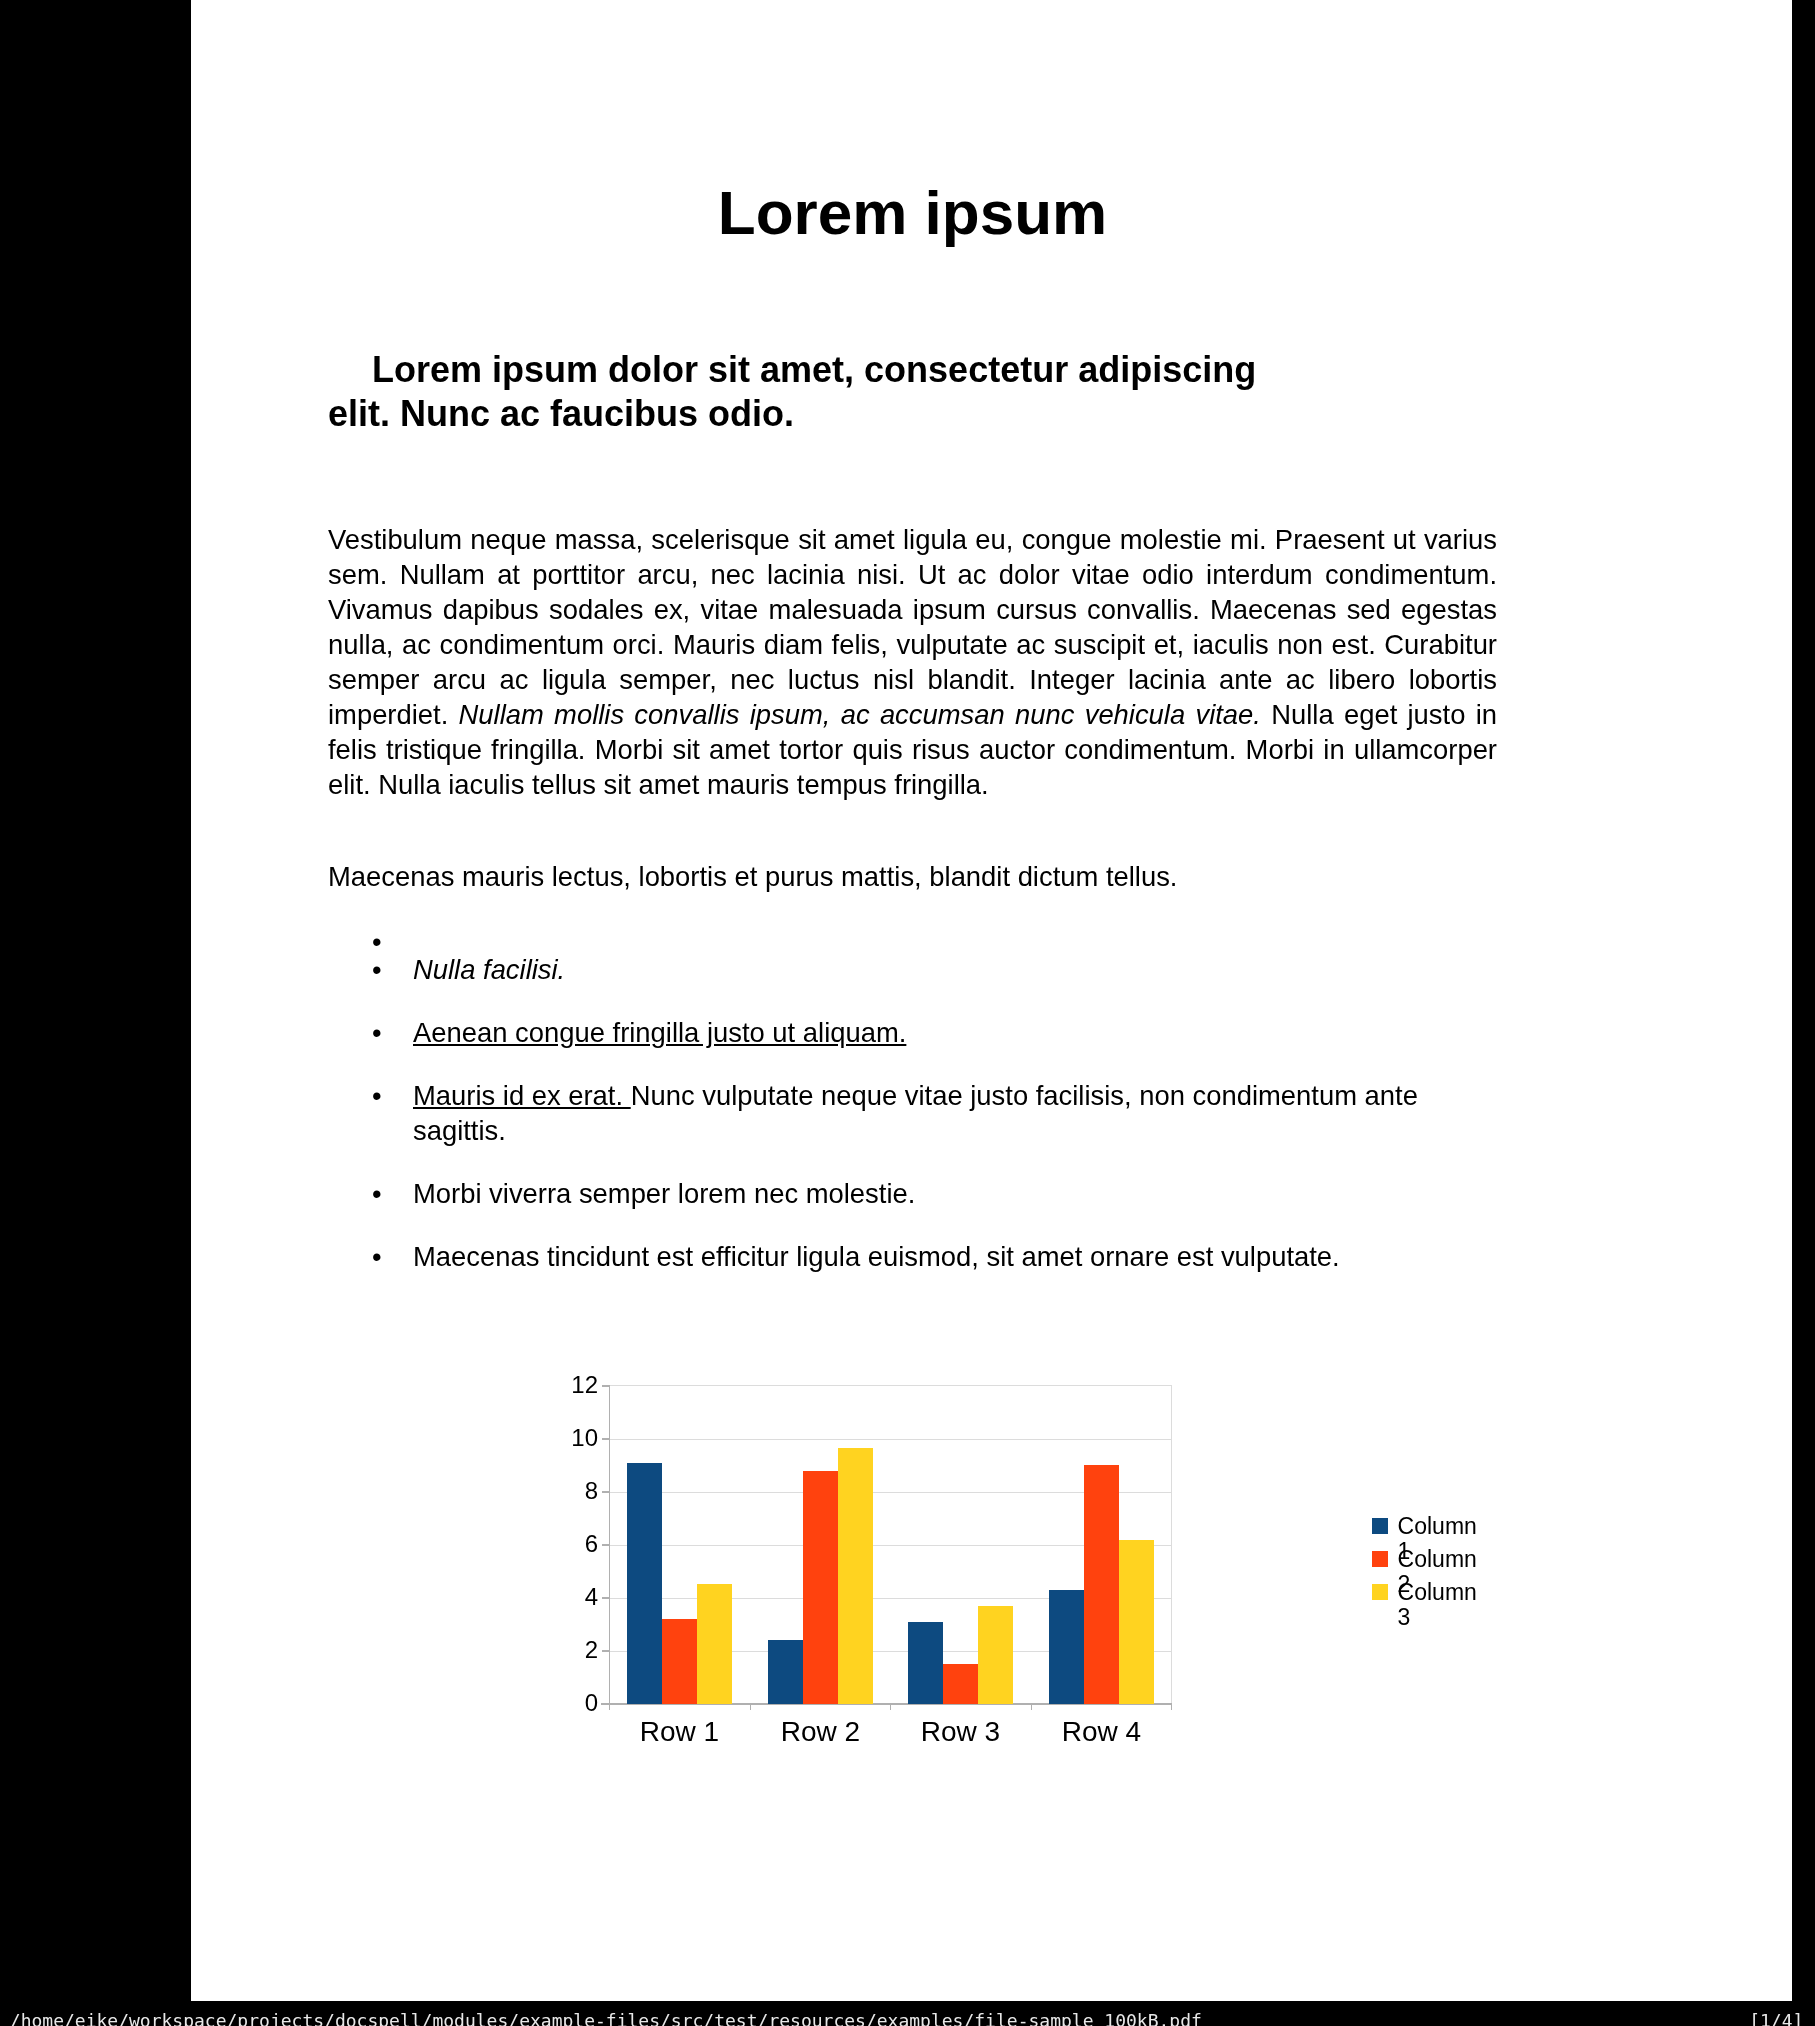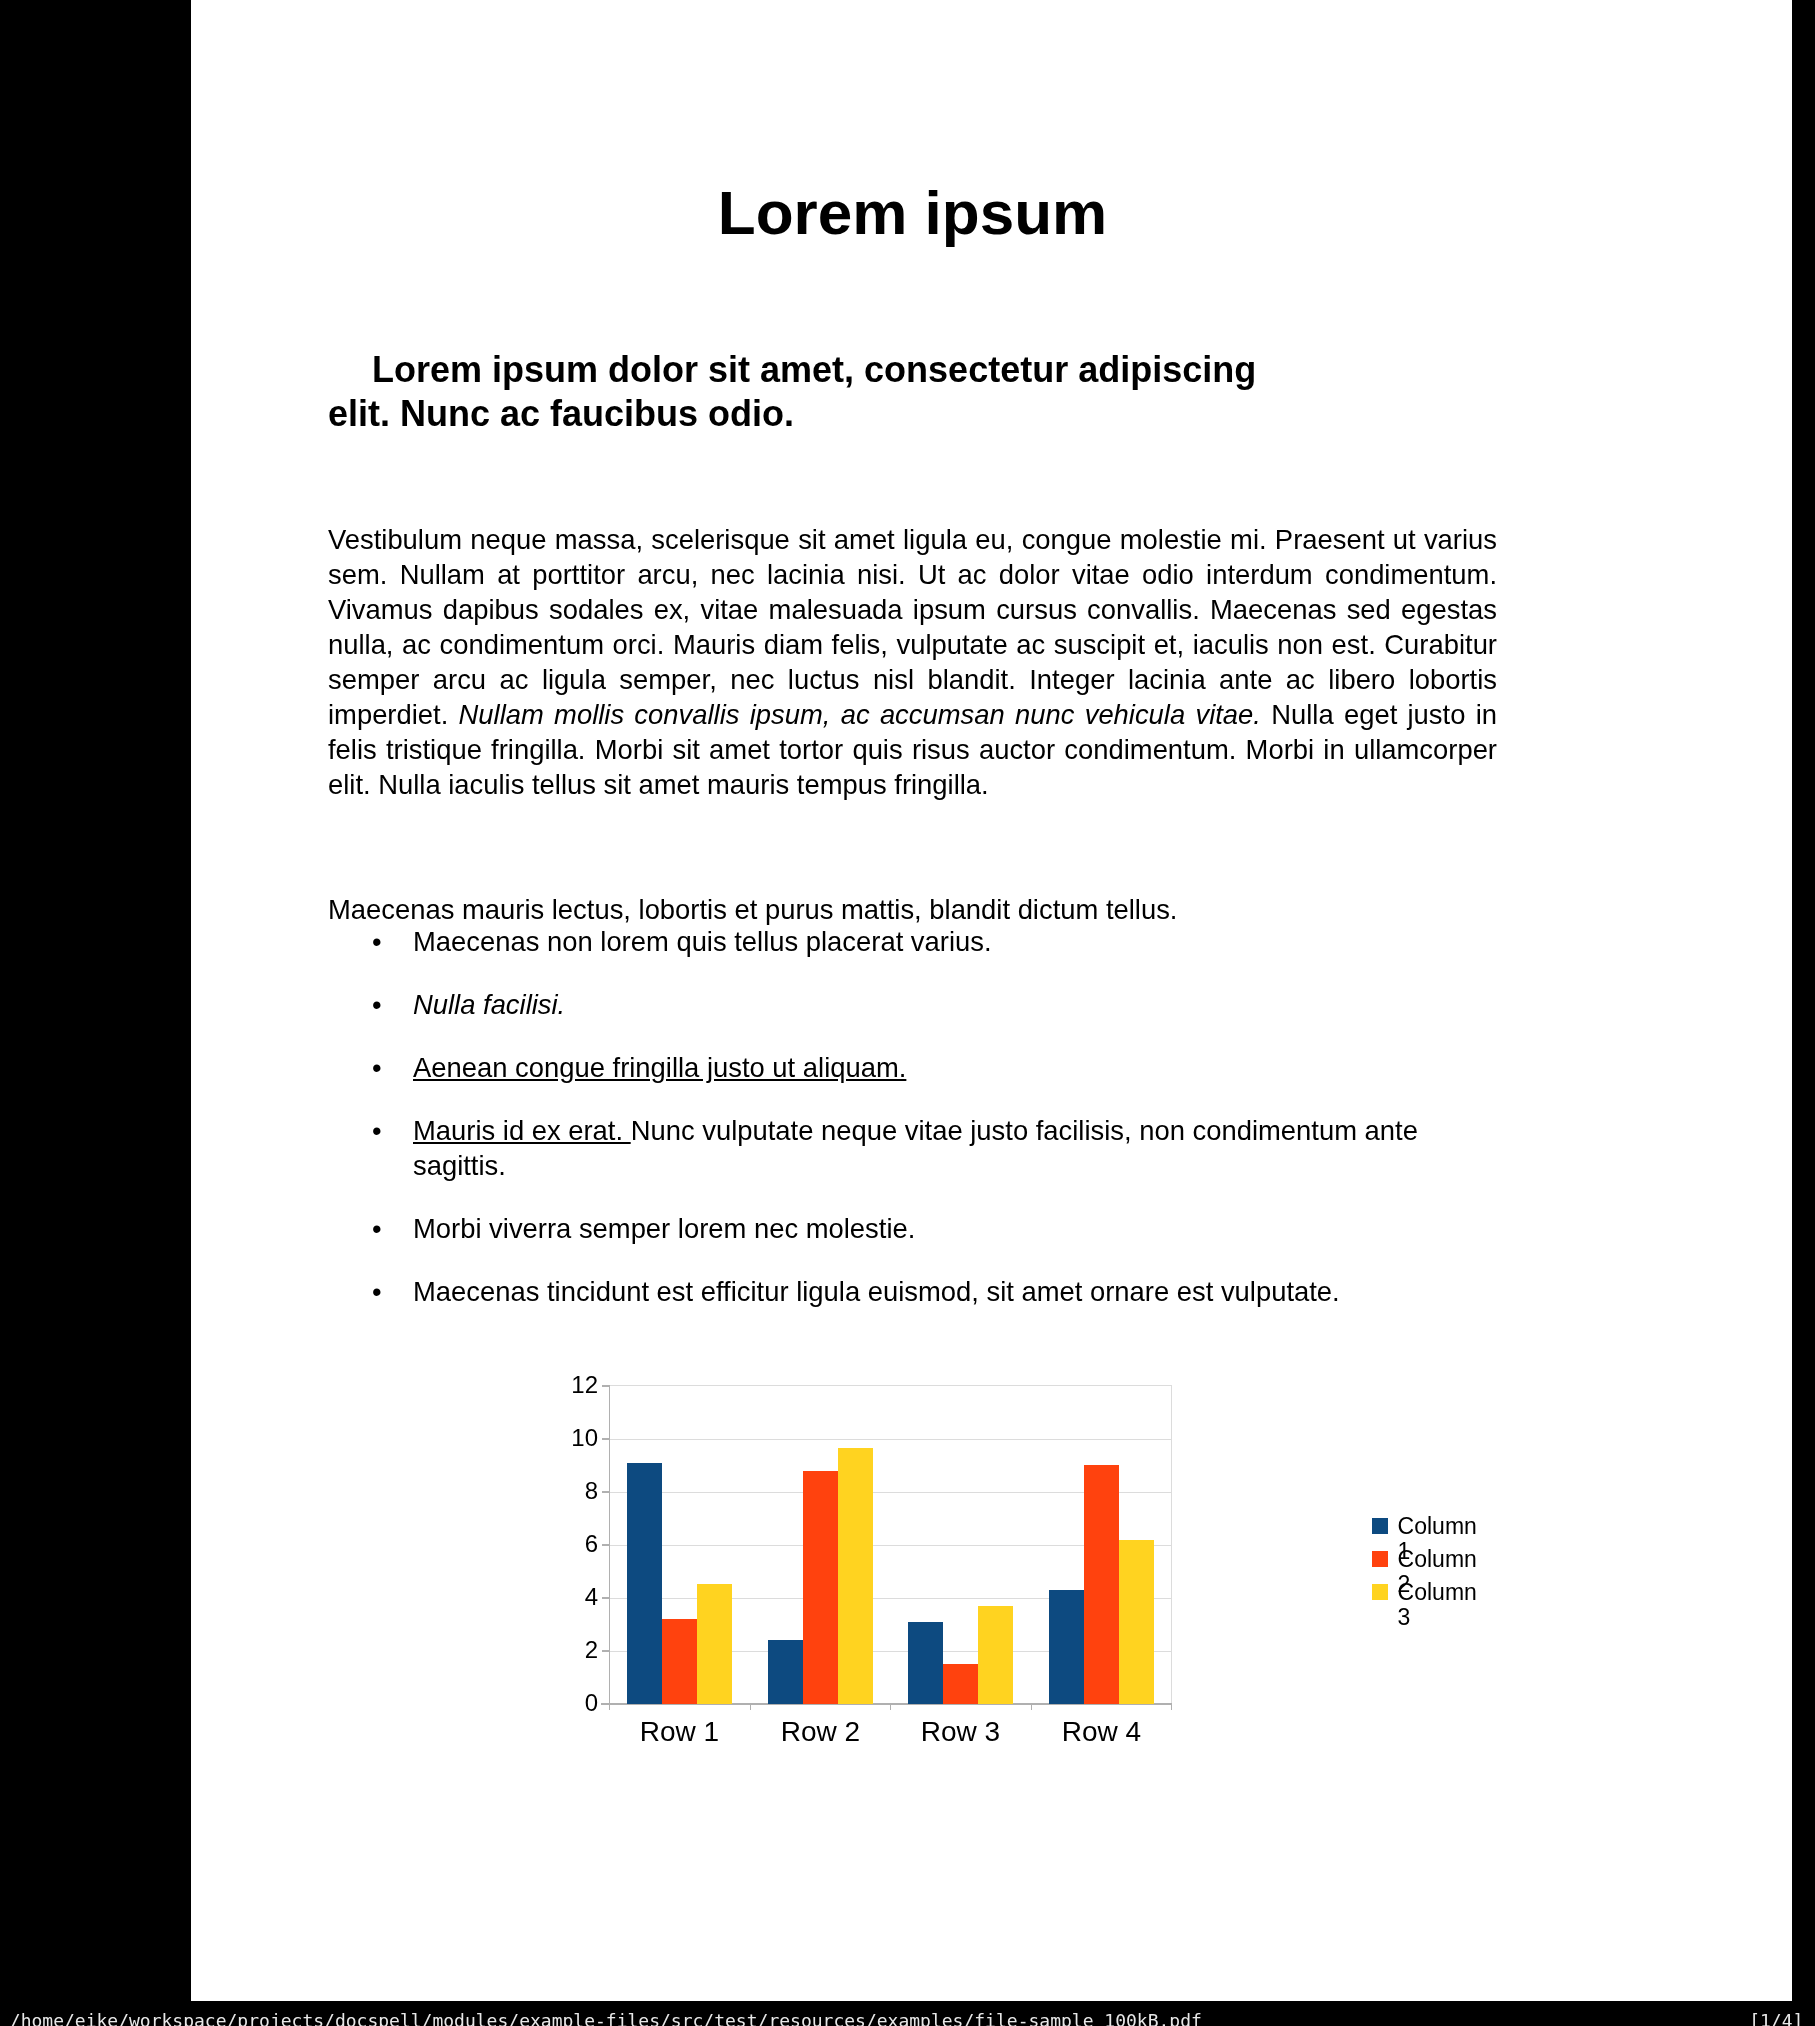--- a/index.html
+++ b/index.html
@@ -8,21 +8,21 @@
   .page{position:absolute;left:191px;top:0;width:1601px;height:2001px;background:#ffffff;}
   .content{position:absolute;left:137px;top:0;width:1169px;}
   .doc-title{position:absolute;top:180px;left:0;width:100%;text-align:center;
              font-size:62px;font-weight:bold;line-height:1.05;}
   .doc-heading{position:absolute;top:348px;left:0;width:100%;
                font-size:36px;font-weight:bold;line-height:44px;}
   .doc-heading .hline1{padding-left:44px;}
   .para{position:absolute;left:0;width:100%;font-size:27.4px;line-height:35px;
         text-align:justify;}
   .p1{top:522px;}
-  .p2{top:892px;text-align:left;}
+  .p2{top:859px;text-align:left;}
   .seg-b{font-weight:normal;}
   .seg-i{font-style:italic;}
   .seg-u{text-decoration:underline;}
   .bullets{position:absolute;top:924px;left:0;width:100%;}
   .bullet-item{position:relative;padding-left:85px;margin-bottom:28px;
                font-size:27.4px;line-height:35px;}
   .bullet-dot{position:absolute;left:44px;top:0;font-size:27.4px;}
   
   .chart-area{position:absolute;left:232px;top:1363px;width:823px;height:397px;}
   .chart-plot{position:absolute;left:49px;top:22px;width:562px;height:318px;
@@ -63,21 +63,20 @@
       </div>
 
       <div class="para p1"><span>Vestibulum neque massa, scelerisque sit amet ligula eu, congue molestie mi. Praesent ut varius sem. Nullam at porttitor arcu, nec lacinia nisi. Ut ac dolor vitae odio interdum condimentum. </span><span class="seg-b">Vivamus dapibus sodales ex, vitae malesuada ipsum cursus convallis. Maecenas sed egestas nulla, ac condimentum orci.</span><span> Mauris diam felis, vulputate ac suscipit et, iaculis non est. Curabitur semper arcu ac ligula semper, nec luctus nisl blandit. Integer lacinia ante ac libero lobortis imperdiet. </span><span class="seg-i">Nullam mollis convallis ipsum, ac accumsan nunc vehicula vitae.</span><span> Nulla eget justo in felis tristique fringilla. Morbi sit amet tortor quis risus auctor condimentum. Morbi in ullamcorper elit. Nulla iaculis tellus sit amet mauris tempus fringilla.</span></div>
 
       <div class="para p2">Maecenas mauris lectus, lobortis et purus mattis, blandit dictum tellus.</div>
 
       <div class="bullets">
 
         <div class="bullet-item">
           <span class="bullet-dot">•</span>
-          <span class="seg-b">Maecenas non lorem quis tellus placerat varius.</span>
         </div>
 
         <div class="bullet-item">
           <span class="bullet-dot">•</span>
           <span class="seg-i">Nulla facilisi.</span>
         </div>
 
         <div class="bullet-item">
           <span class="bullet-dot">•</span>
           <span class="seg-u">Aenean congue fringilla justo ut aliquam. </span>

